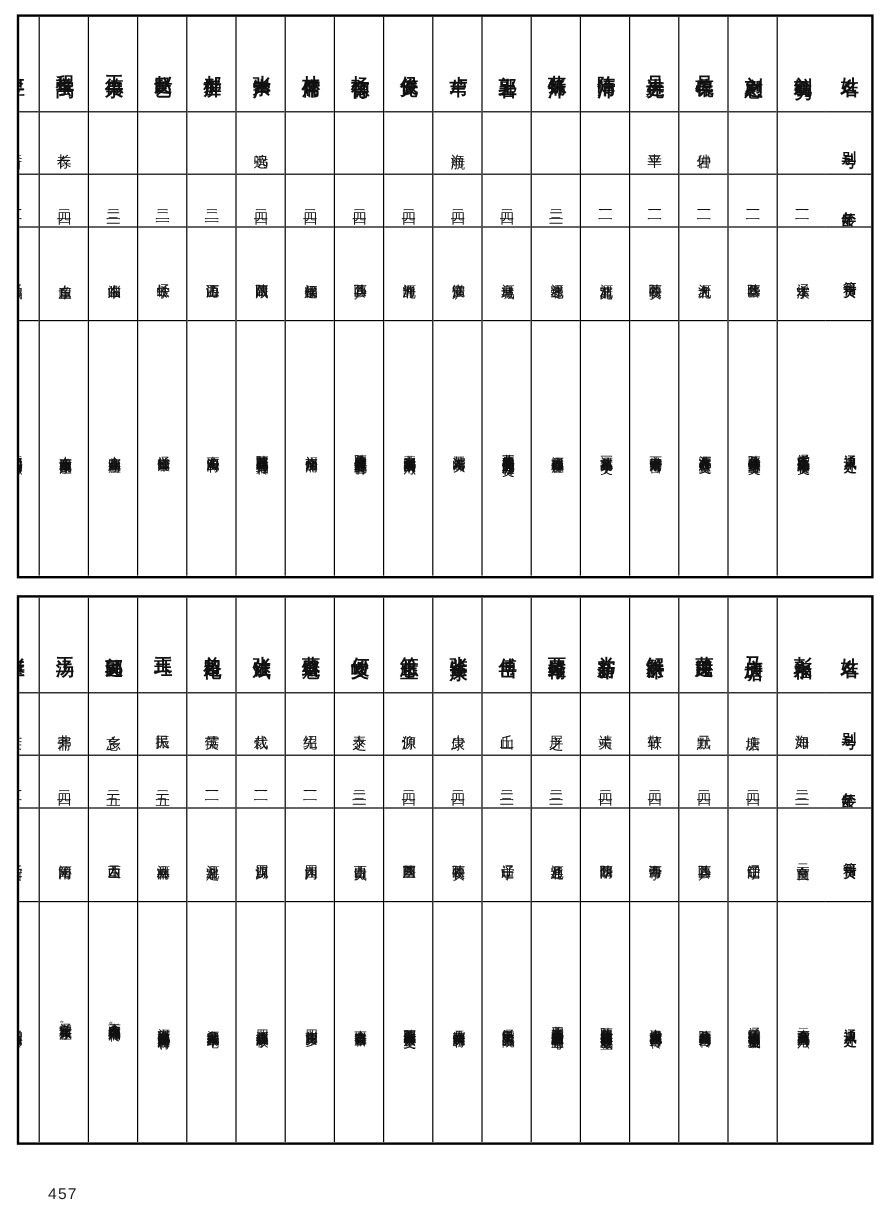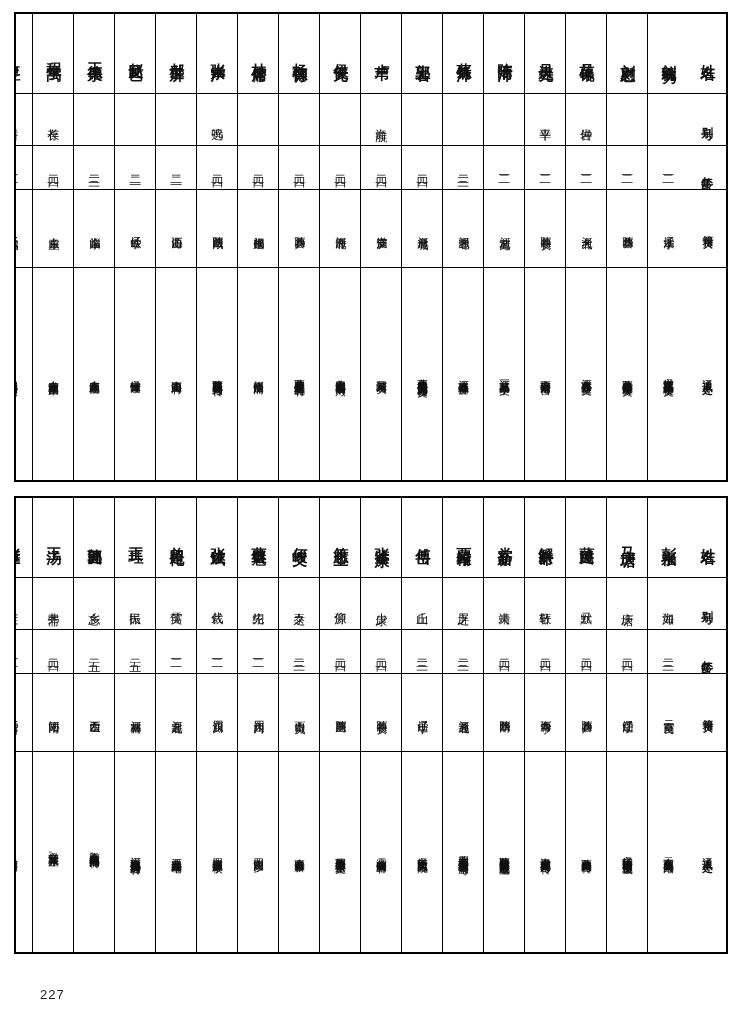--- a/index.html
+++ b/index.html
@@ -710,14 +710,14 @@
         </div>
         <div class="cell c-native">
           <div class="vtext">辽宁新宾</div>
         </div>
         <div class="cell c-addr">
           <div class="vtext">辽宁新宾县东万岭邮转</div>
         </div>
       </div>
     </div>
 
-  <div class="page-number">227</div>
+  <div class="page-number">457</div>
 </div>
 
 </body></html>

